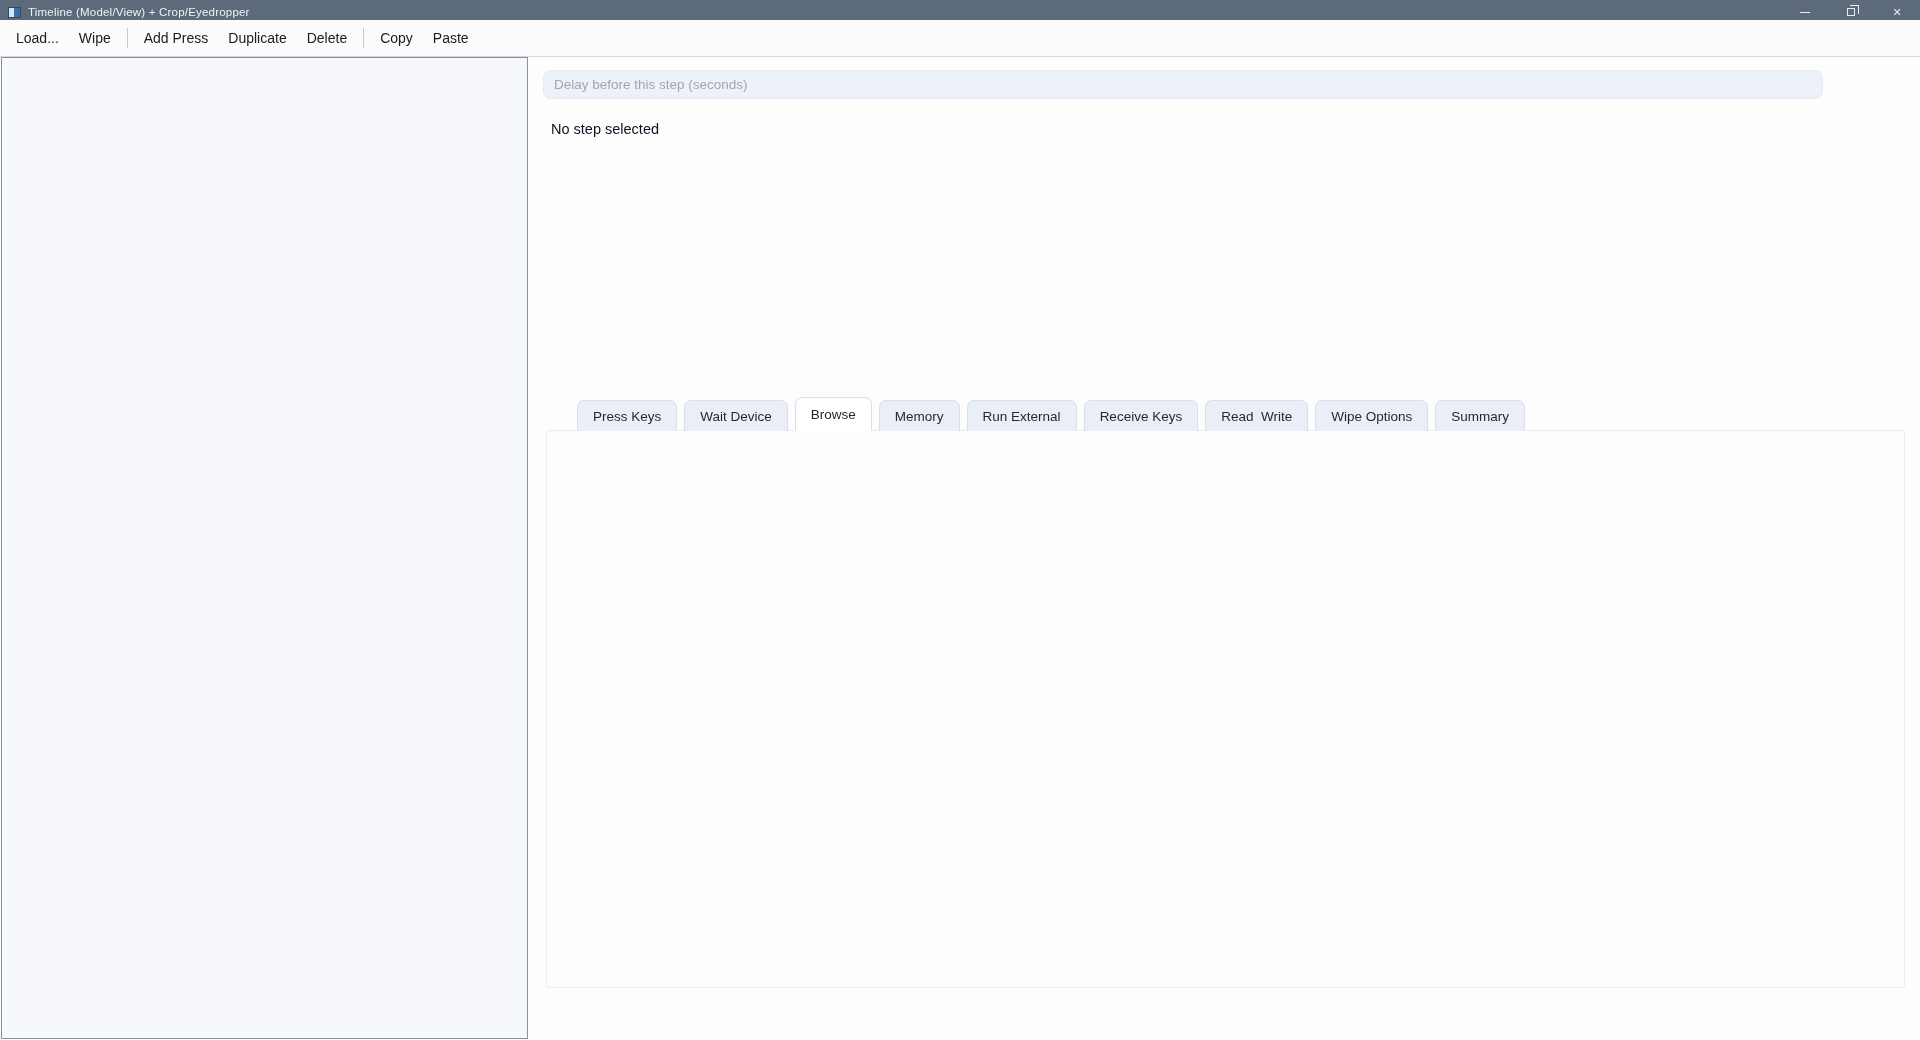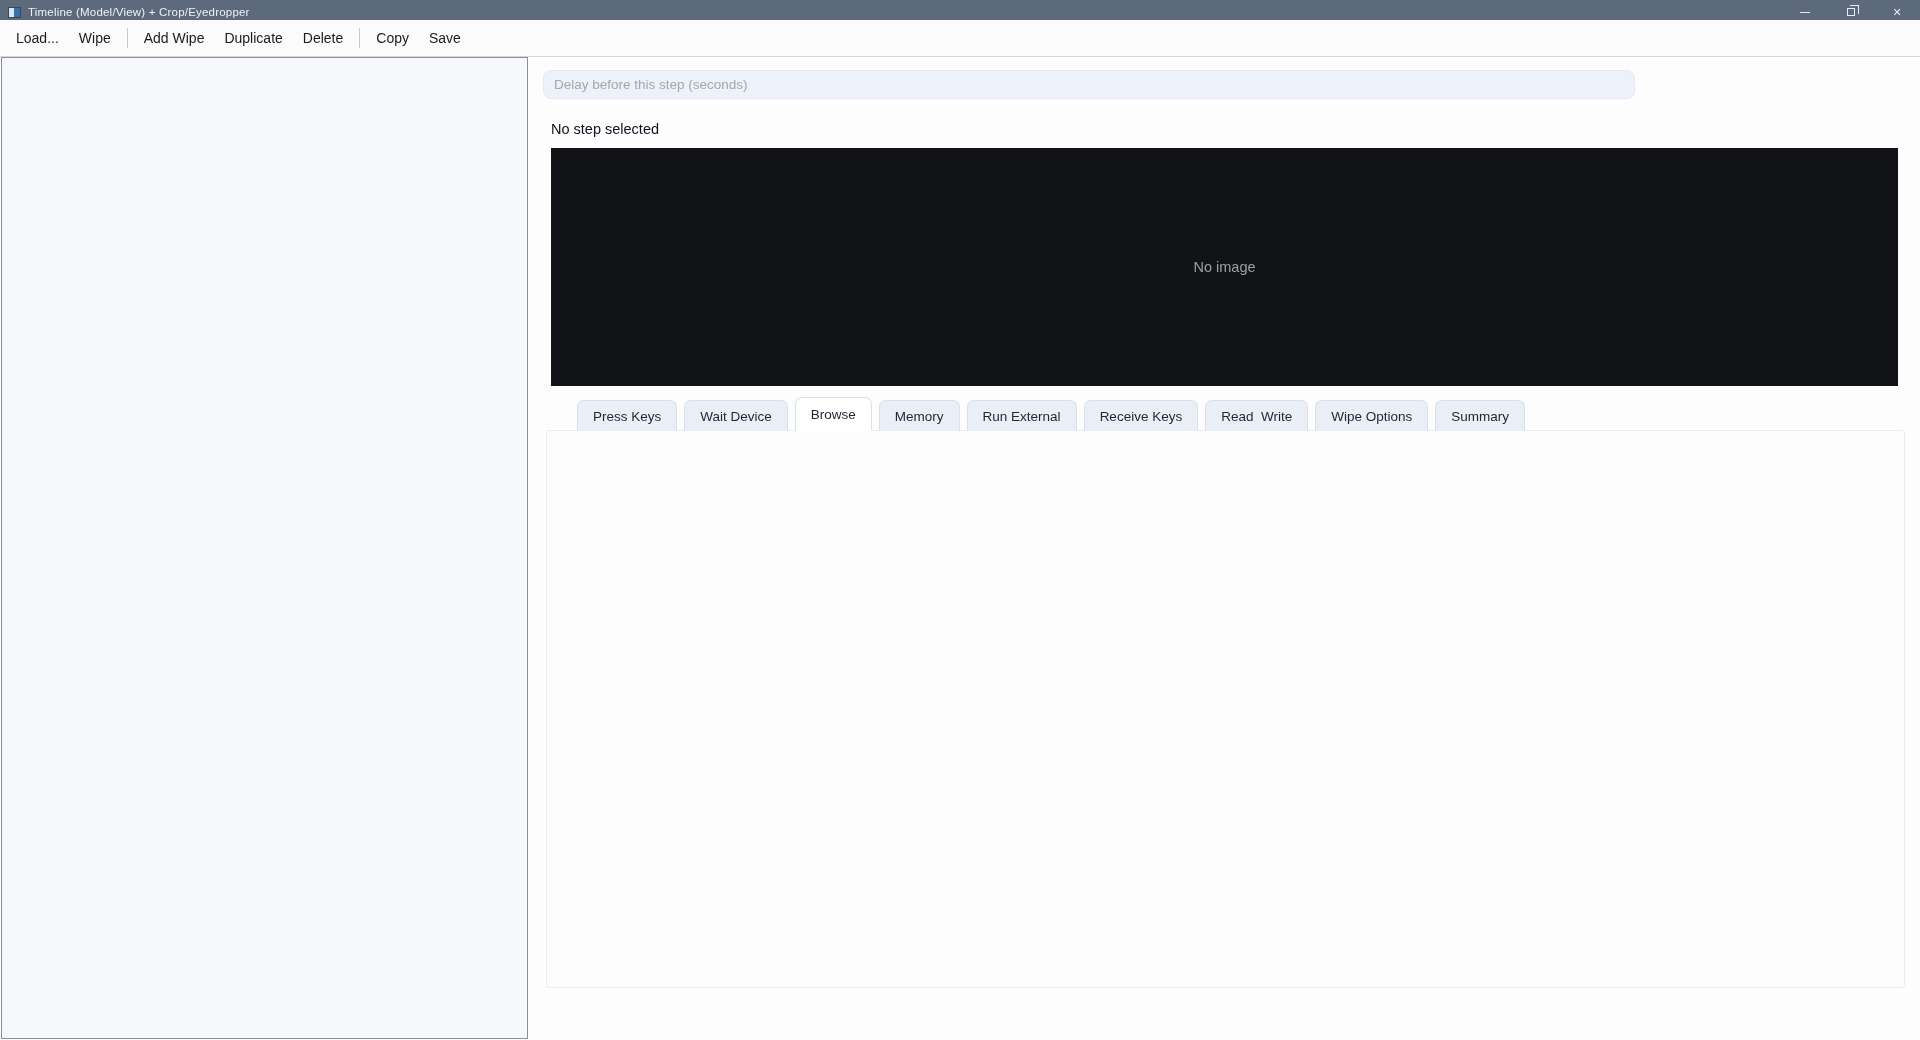--- a/index.html
+++ b/index.html
@@ -84,37 +84,34 @@
       <div class="win-btn">
           <div class="glyph-close">✕</div>
         </div>
     </div>
   </div>
 
   <div class="abs toolbar">
     <div class="tool-item">Load...</div>
     <div class="tool-item">Wipe</div>
     <div class="tool-sep"></div>
-    <div class="tool-item">Add Wipe</div>
+    <div class="tool-item">Add Press</div>
     <div class="tool-item">Duplicate</div>
     <div class="tool-item">Delete</div>
     <div class="tool-sep"></div>
     <div class="tool-item">Copy</div>
-    <div class="tool-item">Save</div>
+    <div class="tool-item">Paste</div>
   </div>
 
   <div class="abs left-panel"></div>
 
-  <input class="abs field" style="left: 543px; top: 70px; width: 1092px; height: 29px;" placeholder="Delay before this step (seconds)">
+  <input class="abs field" style="left: 543px; top: 70px; width: 1280px; height: 29px;" placeholder="Delay before this step (seconds)">
 
   <div class="abs status-lbl">No step selected</div>
 
-  <div class="abs preview">
-    <span>No image</span>
-  </div>
 
   <div class="abs tabs">
     <div class="tab"><span>Press Keys</span></div>
     <div class="tab"><span>Wait Device</span></div>
     <div class="tab active"><span>Browse</span></div>
     <div class="tab"><span>Memory</span></div>
     <div class="tab"><span>Run External</span></div>
     <div class="tab"><span>Receive Keys</span></div>
     <div class="tab"><span>Read  Write</span></div>
     <div class="tab"><span>Wipe Options</span></div>

